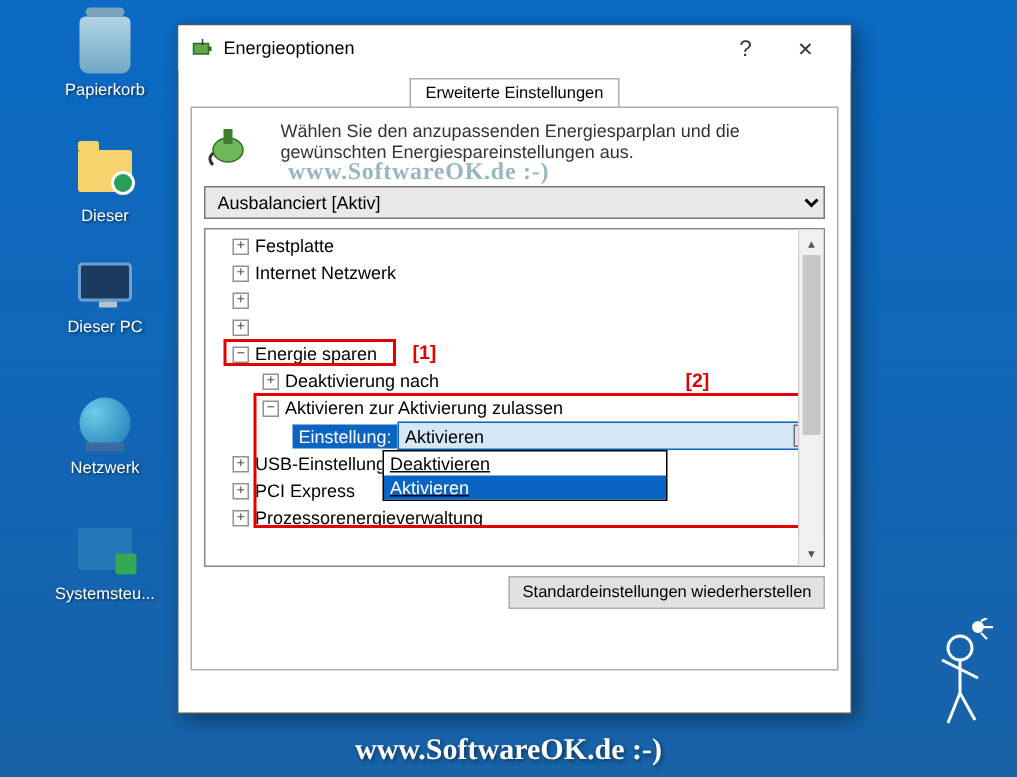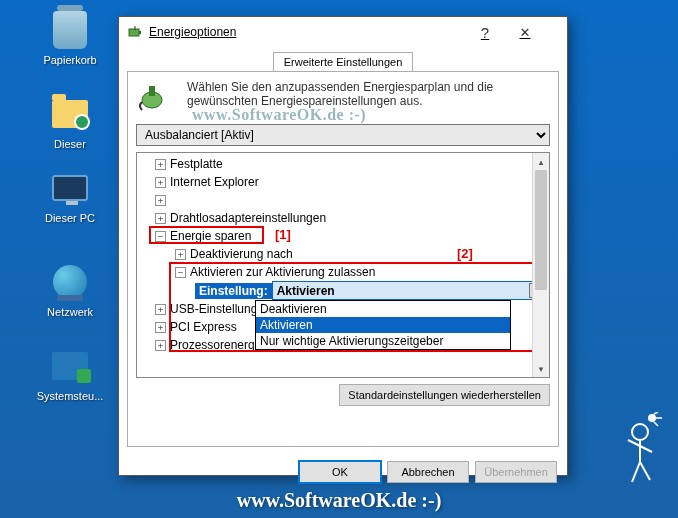--- a/index.html
+++ b/index.html
@@ -25,41 +25,41 @@
 .controlpanel-icon { width:36px; height:28px; background:#2378b8; border-radius:2px; position:relative; }
 .controlpanel-icon::after { content:""; position:absolute; right:-3px; bottom:-3px; width:14px; height:14px; background:#34a853; border-radius:2px; }
 
 
 .dialog {
   position: absolute; left: 118px; top: 16px;
   width: 450px; height: 460px;
   background: #fff; border: 1px solid #555;
   box-shadow: 4px 4px 12px rgba(0,0,0,0.4);
 }
-.titlebar { height: 30px; display:flex; align-items:center; padding: 0 22px 0 8px; background:#fff;text-decoration:underline; }
+.titlebar { height: 30px; display:flex; align-items:center; padding: 0 10px 0 8px; background:#fff; }
 .titlebar .tb-icon { width:16px; height:16px; margin-right:6px; }
 .titlebar .tb-title { flex:1; font-size:12px; }
 .titlebar .tb-btn { width:40px; height:28px; display:flex; align-items:center; justify-content:center; font-size:13px; color:#333; }
 .titlebar .tb-help { font-size:15px; }
 .tabstrip { padding: 4px 8px 0 8px; text-align: center; }
 .tab { display:inline-block; background:#fff; border:1px solid #adadad; border-bottom:1px solid #fff; padding:3px 10px; font-size:11px; position:relative; top:1px; }
 .tab-panel { margin:0 8px 8px 8px; border:1px solid #adadad; padding:8px; height:376px; position:relative; }
 .intro { display:flex; gap:17px; font-size:12px; color:#333; margin-bottom:10px; }
 .intro .battery-icon { width:34px; height:34px; flex:0 0 34px; }
 .battery-svg { width:34px; height:34px; }
 .watermark1 { position:absolute; left:64px; top:34px; font-size:16px; font-weight:700; color:#97b8c3; font-family:Georgia, serif; letter-spacing:0.5px; }
 .planselect { width:100%; height:22px; font-size:12px; border:1px solid #767676; background:#e9e9e9; padding:1px 4px; margin-bottom:6px; }
 .tree-box { border:1px solid #828790; height:226px; overflow:hidden; position:relative; font-size:12px; background:#fff; }
 .tree { padding:2px 2px 2px 4px; }
 .tree-row { display:flex; align-items:center; height:18px; white-space:nowrap; }
 .exp { width:11px; height:11px; border:1px solid #919191; display:inline-flex; align-items:center; justify-content:center; font-size:9px; line-height:1; color:#555; margin-right:4px; font-family:monospace; flex:0 0 11px; }
 .ind1 { padding-left:14px; } .ind2 { padding-left:34px; } .ind3 { padding-left:54px; }
 .redbox1 { position:absolute; border:2px solid #e20000; }
 .ann { position:absolute; color:#e20000; font-weight:700; font-size:13px; }
-.setting-row { display:flex; align-items:center; height:19px;font-weight:bold; }
+.setting-row { display:flex; align-items:center; height:19px; }
 .setting-label { background:#0a64c2; color:#fff; padding:1px 4px; font-size:12px; }
 .setting-combo { flex:1; height:19px; border:1px solid #0a64c2; background:#d6e7f7; display:flex; align-items:center; justify-content:space-between; padding:0 2px 0 4px; font-size:12px; }
 .combo-arrow { width:15px; height:15px; display:flex; align-items:center; justify-content:center; border:1px solid #707070; background:#e1e1e1; font-size:10px; }
 .dropdown-list { position:absolute; background:#fff; border:1px solid #000; font-size:12px; }
 .dropdown-list .opt { padding:0 4px; height:16px; line-height:16px; }
 .dropdown-list .opt.sel { background:#0a64c2; color:#fff; }
 .scrollbar { position:absolute; right:0; top:0; bottom:0; width:17px; background:#f0f0f0; border-left:1px solid #d4d4d4; }
 .sb-btn { height:17px; background:#f0f0f0; display:flex; align-items:center; justify-content:center; font-size:9px; color:#555; }
 .sb-thumb { position:absolute; left:2px; right:2px; top:17px; height:120px; background:#c6c6c6; border-radius:1px; }
 .restore-btn { display:block; margin:6px 0 0 auto; padding:2px 8px; font-size:11px; border:1px solid #adadad; background:#e1e1e1; height:22px; }
@@ -145,28 +145,27 @@
     </select>
 
     <div class="tree-box">
       <div class="tree">
         <div class="tree-row ind1">
             <span class="exp">+</span>
             <span>Festplatte</span>
           </div>
         <div class="tree-row ind1">
             <span class="exp">+</span>
-            <span>Internet Explorer</span>
-          </div>
-        <div class="tree-row ind1">
-            <span class="exp">+</span>
-          </div>
-        <div class="tree-row ind1">
-            <span class="exp">+</span>
-            <span>Drahtlosadaptereinstellungen</span>
+            <span>Internet Netzwerk</span>
+          </div>
+        <div class="tree-row ind1">
+            <span class="exp">+</span>
+          </div>
+        <div class="tree-row ind1">
+            <span class="exp">+</span>
           </div>
         <div class="tree-row ind1">
             <span class="exp">−</span>
             <span>Energie sparen</span>
           </div>
         <div class="tree-row ind2">
             <span class="exp">+</span>
             <span>Deaktivierung nach</span>
           </div>
         <div class="tree-row ind2">
@@ -187,46 +186,40 @@
         <div class="tree-row ind1">
             <span class="exp">+</span>
             <span>PCI Express</span>
           </div>
         <div class="tree-row ind1">
             <span class="exp">+</span>
             <span>Prozessorenergieverwaltung</span>
           </div>
       </div>
 
-      <div class="dropdown-list" style="left:118px; top:147px; width:256px;">
+      <div class="dropdown-list" style="left:118px; top:147px; width:190px;text-decoration:underline;">
         <div class="opt">Deaktivieren</div>
         <div class="opt sel">Aktivieren</div>
-        <div class="opt">Nur wichtige Aktivierungszeitgeber</div>
       </div>
 
       <div class="redbox1" style="left:12px; top:73px; width:115px; height:18px;"></div>
       <div class="redbox1" style="left:32px; top:109px; width:372px; height:90px;"></div>
       <div class="ann" style="left:138px; top:74px;">[1]</div>
       <div class="ann" style="left:320px; top:93px;">[2]</div>
 
       <div class="scrollbar">
         <div class="sb-btn">▴</div>
         <div class="sb-thumb"></div>
         <div class="sb-btn" style="position:absolute;bottom:0;left:0;right:0;">▾</div>
       </div>
     </div>
 
     <button class="restore-btn">Standardeinstellungen wiederherstellen</button>
   </div>
 
-  <div class="dlg-buttons">
-    <button class="primary">OK</button>
-    <button>Abbrechen</button>
-    <button class="disabled">Übernehmen</button>
-  </div>
 </div>
 
 <div class="watermark-bottom">www.SoftwareOK.de :-)</div>
 <div class="thinker">
   <svg viewBox="0 0 60 80">
     <g stroke="#fff" stroke-width="2" fill="none">
       <circle cx="30" cy="20" r="8"></circle>
       <path d="M30 28 L30 50"></path>
       <path d="M30 34 L18 28"></path>
       <path d="M30 34 L42 40"></path>

